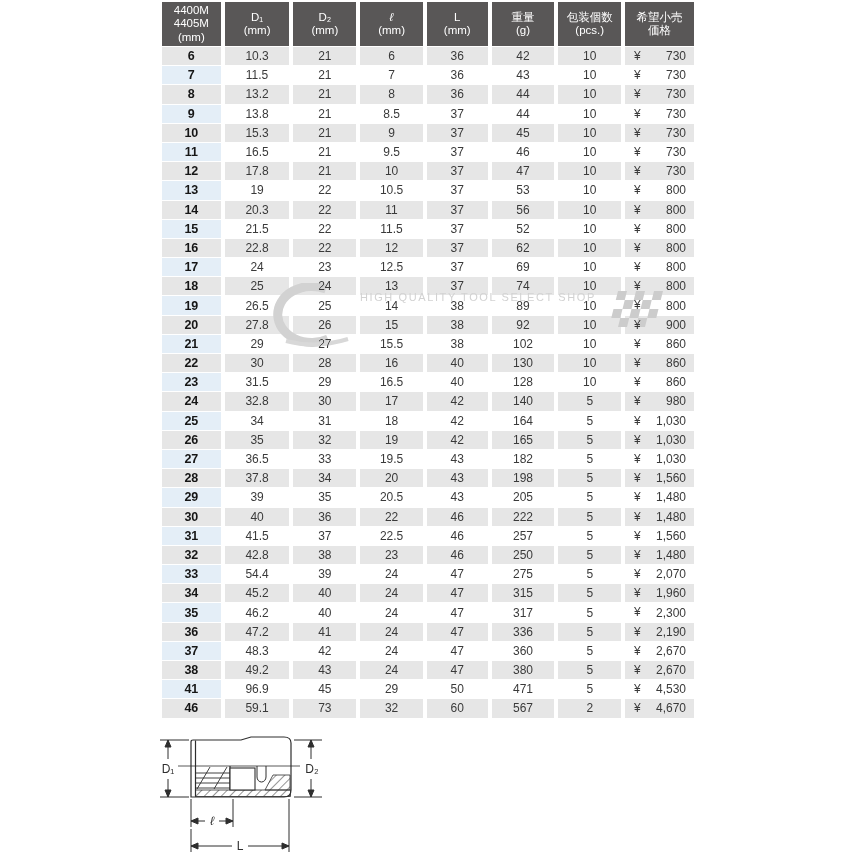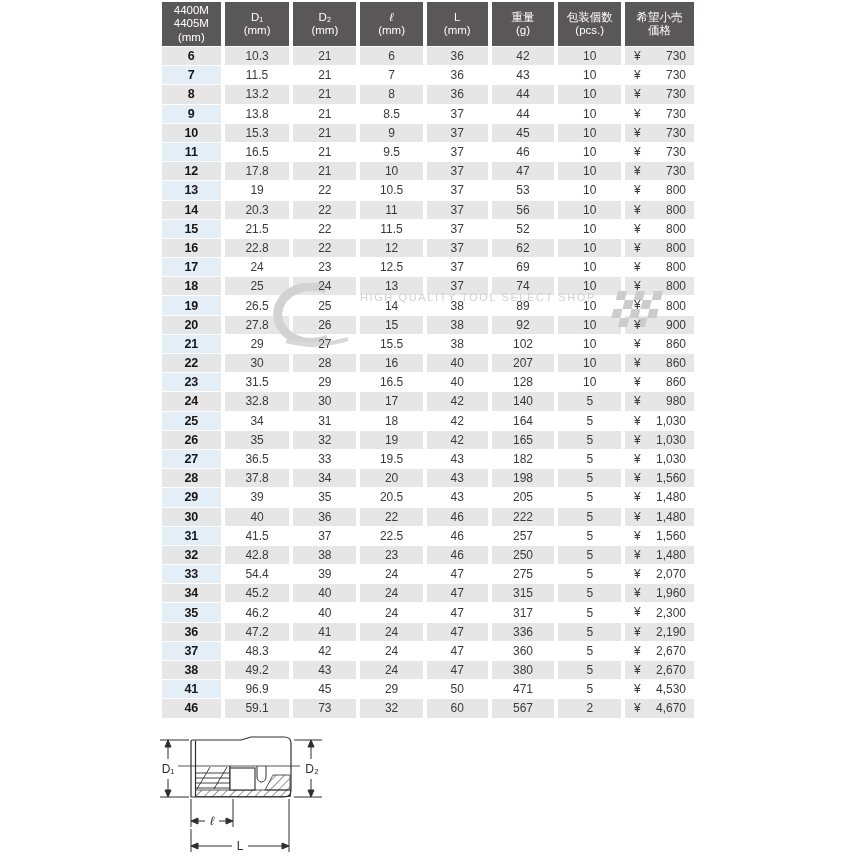--- a/index.html
+++ b/index.html
@@ -269,21 +269,21 @@
         <td>102</td>
         <td>10</td>
         <td class="price"><span class="yen">¥</span><span>860</span></td>
       </tr>
       <tr class="alt">
         <td class="size-col">22</td>
         <td>30</td>
         <td>28</td>
         <td>16</td>
         <td>40</td>
-        <td>207</td>
+        <td>130</td>
         <td>10</td>
         <td class="price"><span class="yen">¥</span><span>860</span></td>
       </tr>
       <tr>
         <td class="size-col">23</td>
         <td>31.5</td>
         <td>29</td>
         <td>16.5</td>
         <td>40</td>
         <td>128</td>

